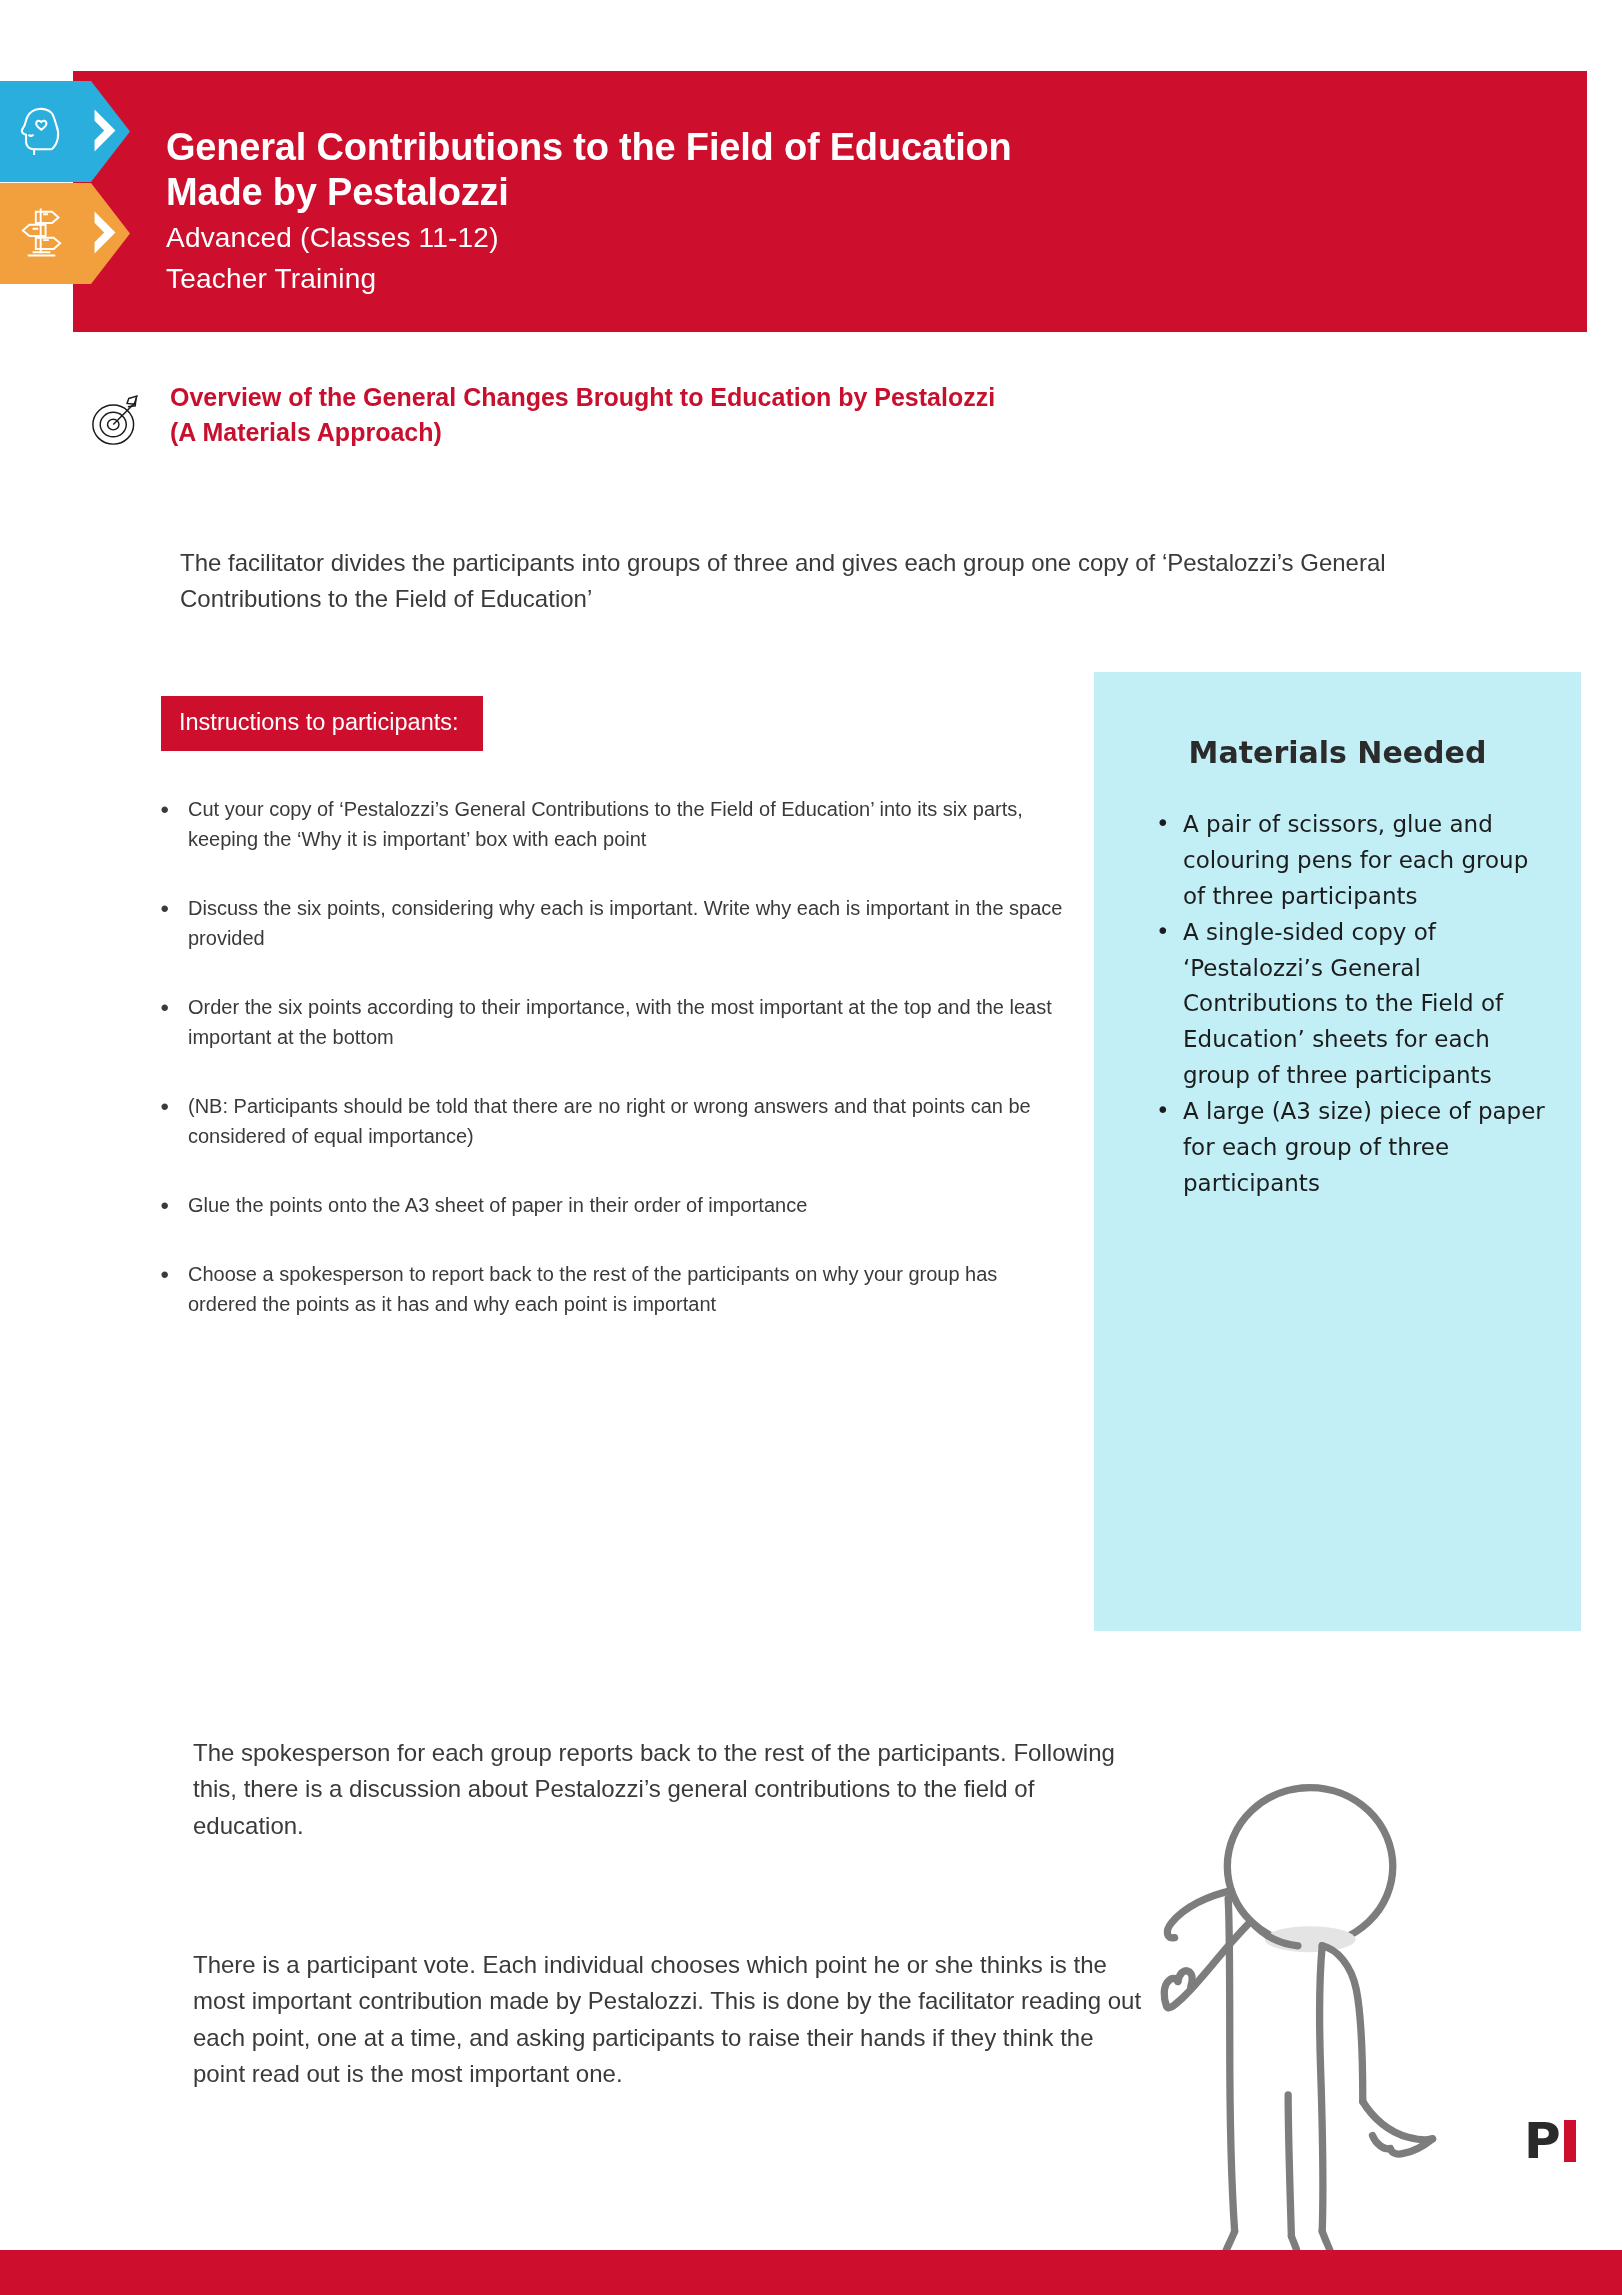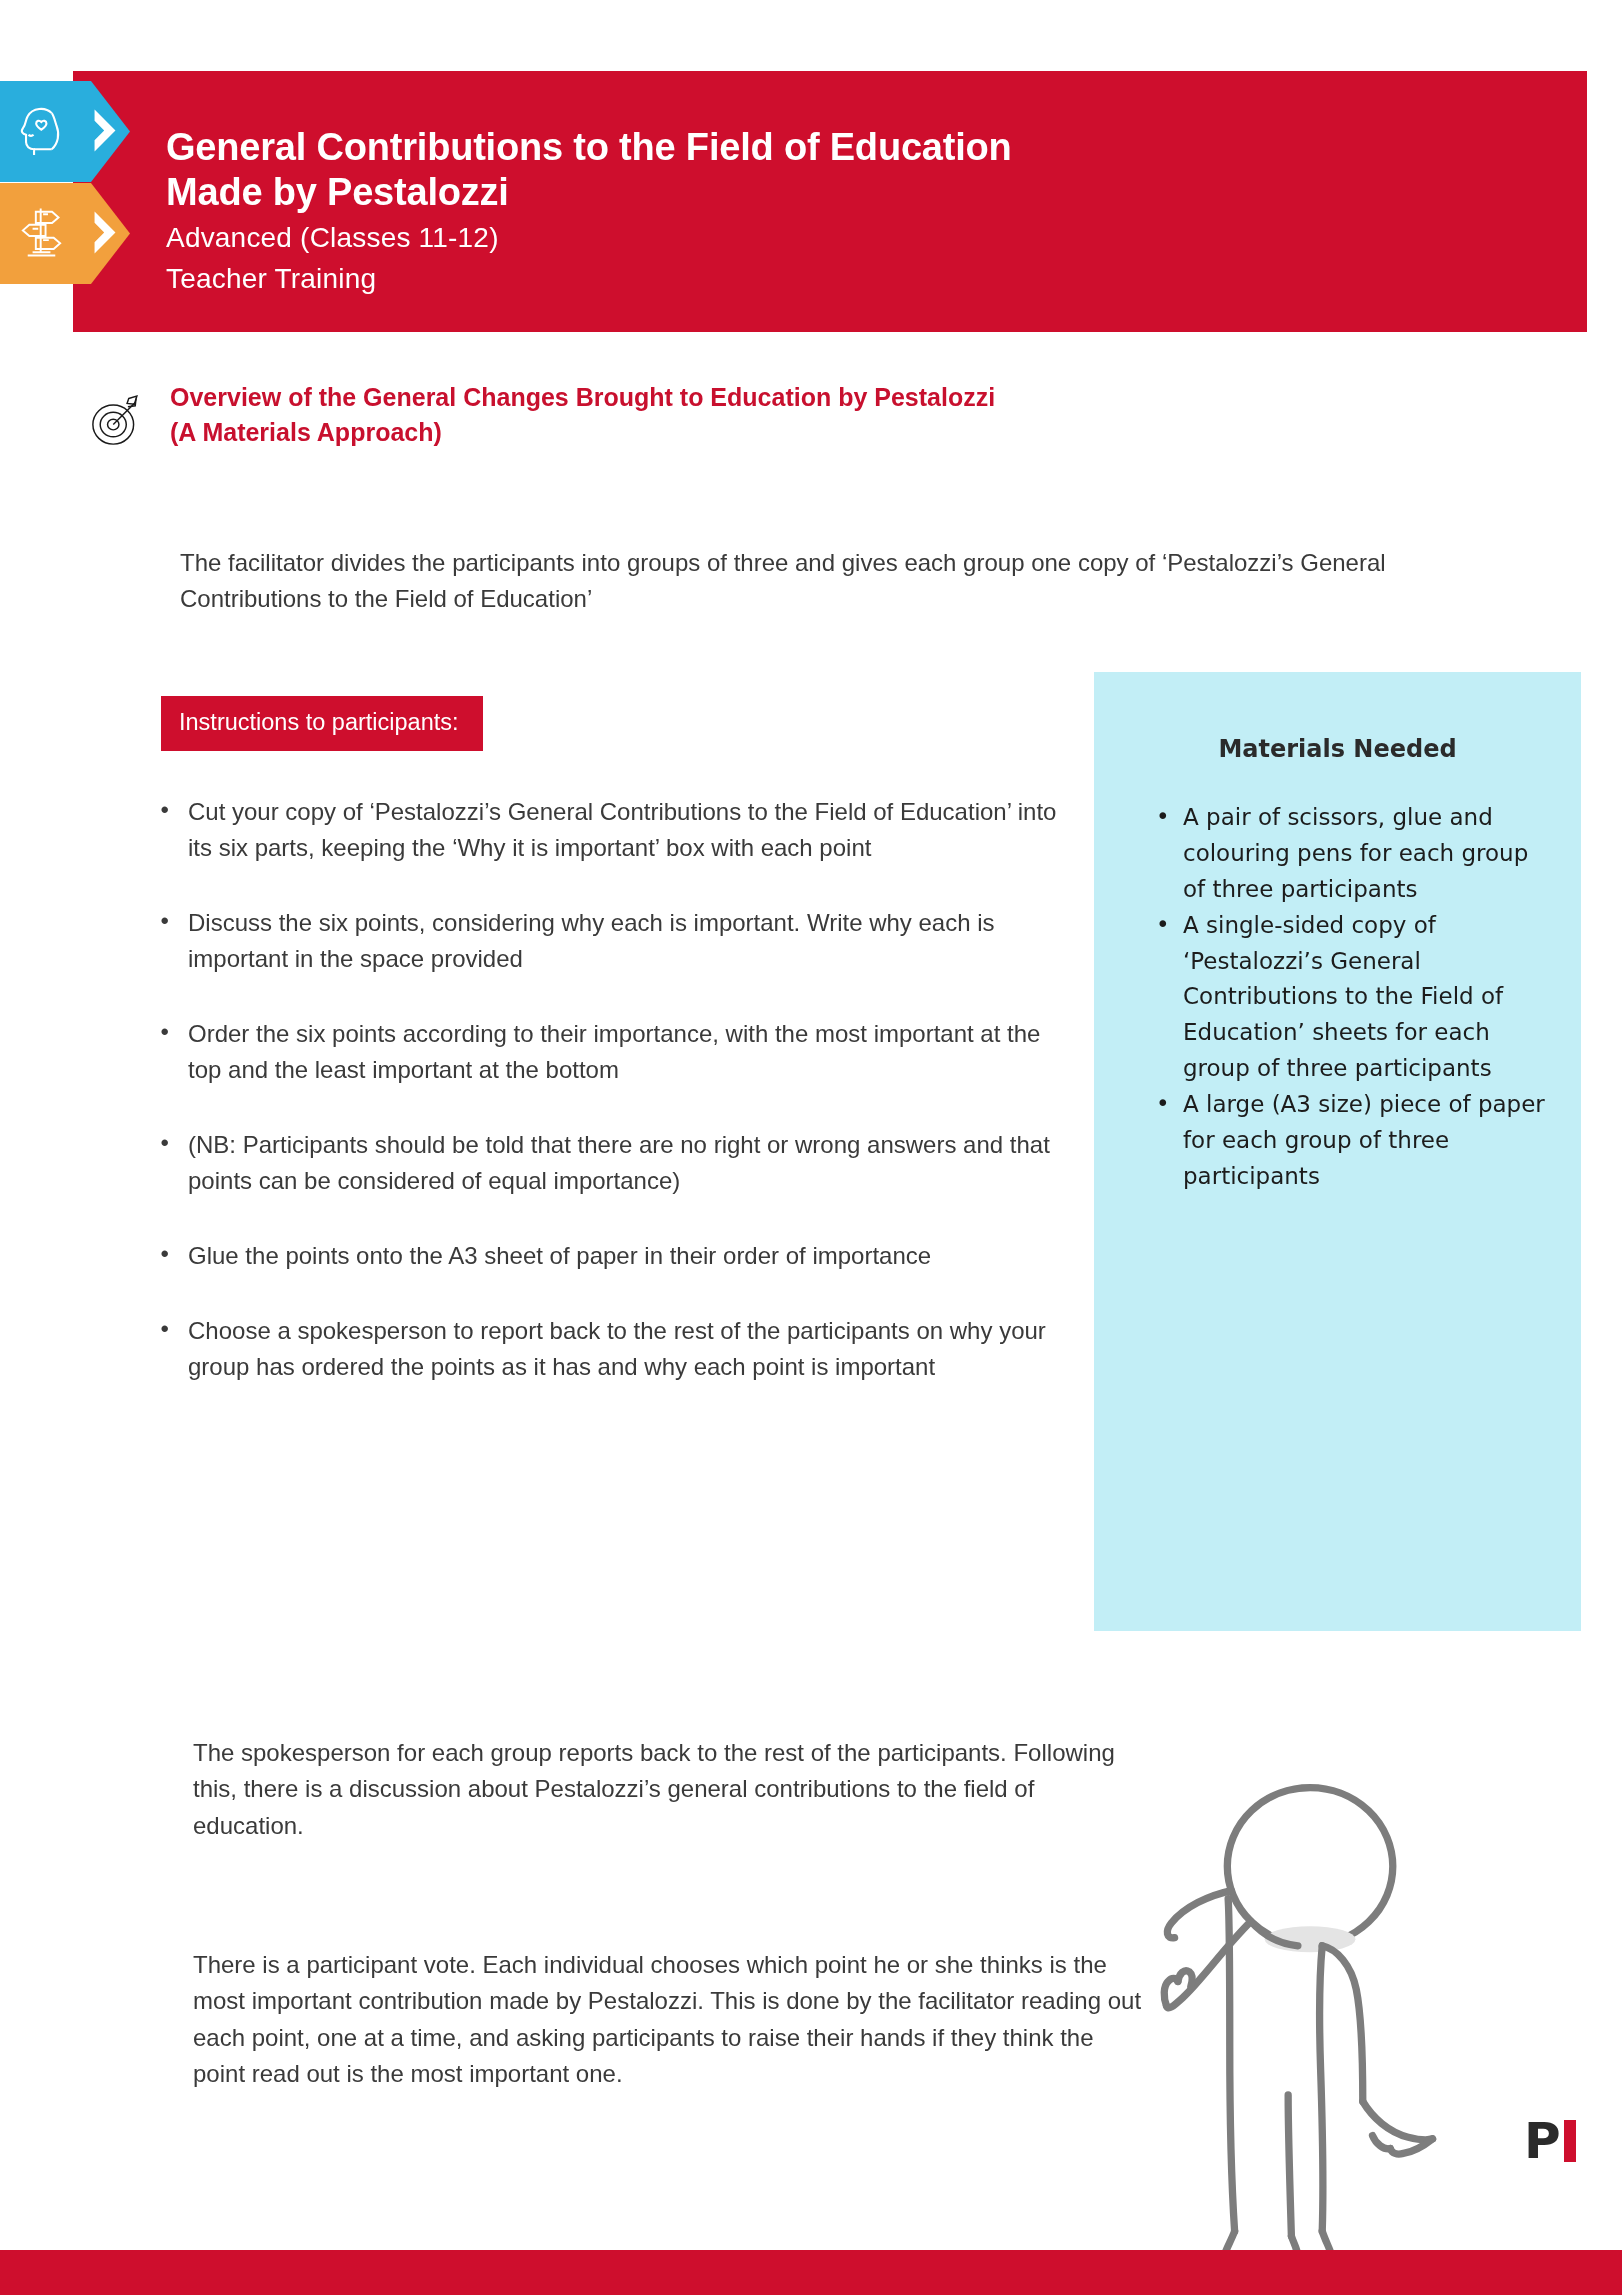--- a/index.html
+++ b/index.html
@@ -58,21 +58,21 @@
   
   .instructions-badge{
     position:absolute; left:161px; top:696px;
     background:#CE0E2D; color:#ffffff;
     font-size:23.5px; padding:13px 24px 14.6px 18px;
   }
 
   
   .instr-list{
     position:absolute; left:154px; top:794px; width:909px;
-    color:#3A3A3A; font-size:24px; line-height:1.50;
+    color:#3A3A3A; font-size:20px; line-height:1.50;
     list-style:none;
   }
   .instr-list li{
     position:relative; padding-left:34px; margin-bottom:39px;
   }
   .instr-list li::before{
     content:"\2022"; position:absolute; left:6.5px; top:-1.6px;
     font-size:24px; color:#3A3A3A;
   }
 
@@ -84,21 +84,21 @@
   .closing-1{ top:1735px; }
   .closing-2{ top:1947px; }
 
   
   .materials{
     position:absolute; left:1094px; top:672px; width:487px; height:959px;
     background:#C2EEF6;
     font-family:"DejaVu Sans", sans-serif;
   }
   .materials-title{
-    text-align:center; color:#2B2B2B; font-size:24px; font-weight:bold;
+    text-align:center; color:#2B2B2B; font-size:30px; font-weight:bold;
     margin-top:63px;
   }
   .materials-list{
     margin:37px 32px 0 57px; color:#1C1C1C; font-size:23px;
     line-height:1.56; list-style:none;
   }
   .materials-list li{
     position:relative; padding-left:32px; margin-bottom:0px;
   }
   .materials-list li::before{

